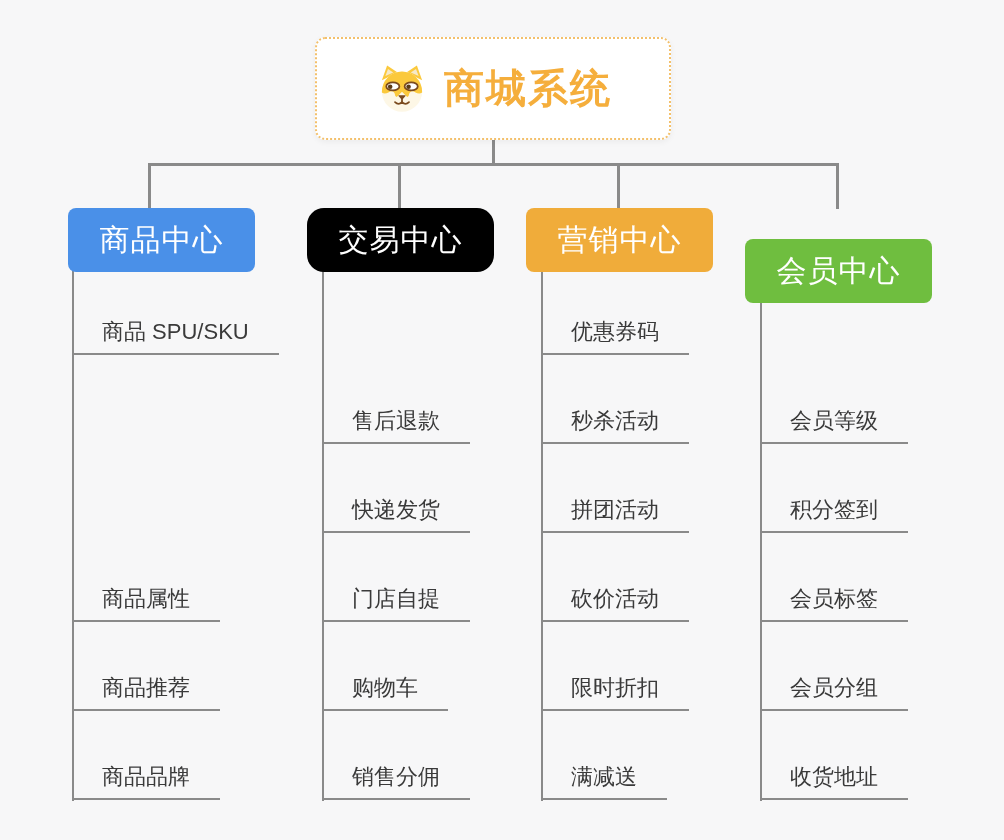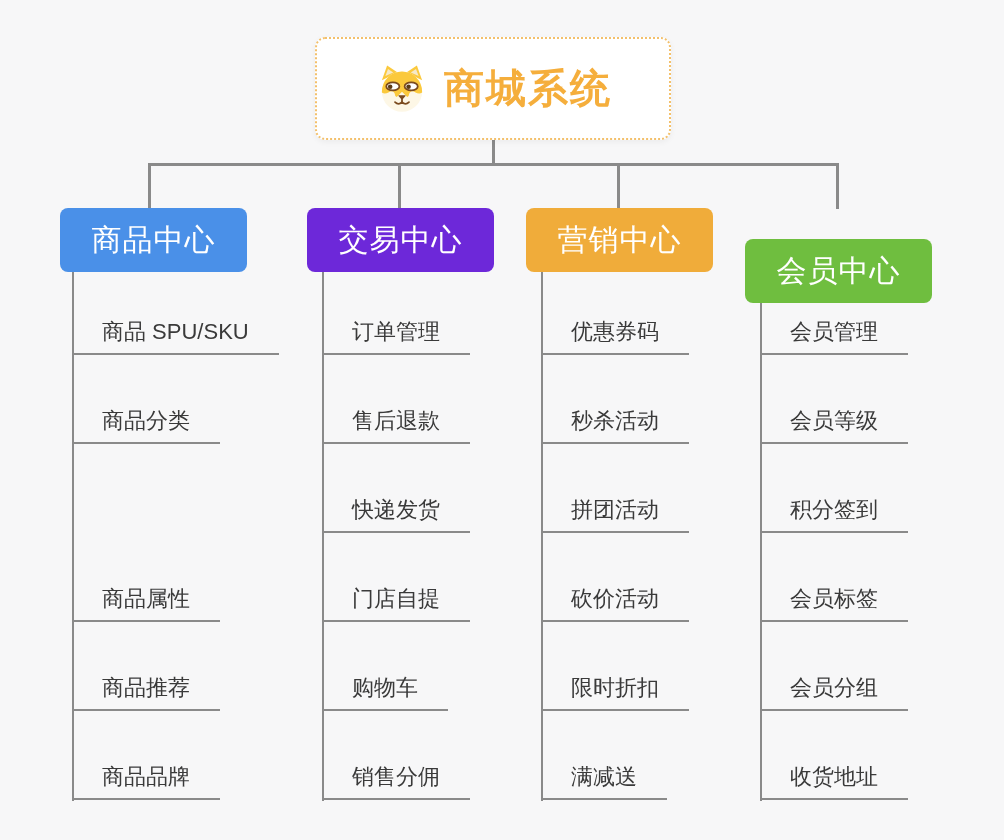--- a/index.html
+++ b/index.html
@@ -41,21 +41,21 @@
 
   
   .branch{
     position:absolute;top:208px;width:187px;height:64px;
     border-radius:8px;
     color:#ffffff;font-size:30px;font-weight:500;
     display:flex;align-items:center;justify-content:center;
     letter-spacing:1px;white-space:nowrap;
     z-index:2;
   }
-  .b0{left:60px;background:#4a90e8;}
+  .b0{left:68px;background:#4a90e8;}
   .b1{left:307px;background:#e7584f;}
   .b2{left:526px;background:#f0ac3a;}
   .b3{left:745px;background:#6fbe3f;}
 
   
   .leaf{
     position:absolute;
     font-size:22px;line-height:30px;
     color:#3a3a3a;
     padding:0 30px 6px 30px;
@@ -101,44 +101,41 @@
 
       <path d="M28.5,37 h7 q1,0 0.5,1 l-3,3.4 q-1,1 -2,0 l-3,-3.4 q-0.5,-1 0.5,-1 z" fill="#7a4a1e"></path>
 
       <path d="M24,45 q4,4 8,0 q4,4 8,0" fill="none" stroke="#7a4a1e" stroke-width="2" stroke-linecap="round"></path>
       <path d="M32,41.5 l0,3.5" fill="none" stroke="#7a4a1e" stroke-width="2" stroke-linecap="round"></path>
     </svg>
     <span class="root-title">商城系统</span>
   </div>
 
   <div class="branch b0" style="background: rgb(74, 144, 232);">商品中心</div>
-  <div class="branch b1" style="background: #6d28d9;">交易中心</div>
+  <div class="branch b1" style="background: #000000; border-radius: 17px;">交易中心</div>
   <div class="branch b2" style="background: rgb(240, 172, 58);">营销中心</div>
   <div class="branch b3" style="background: rgb(111, 190, 63); margin-top: 31px;">会员中心</div>
 
   <div class="leaf c0 r0">商品 SPU/SKU</div>
-  <div class="leaf c0 r1">商品分类</div>
   <div class="leaf c0 r4">商品推荐</div>
   <div class="leaf c0 r3">商品属性</div>
   <div class="leaf c0 r5">商品品牌</div>
 
-  <div class="leaf c1 r0">订单管理</div>
   <div class="leaf c1 r1">售后退款</div>
   <div class="leaf c1 r2">快递发货</div>
   <div class="leaf c1 r3">门店自提</div>
   <div class="leaf c1 r4">购物车</div>
   <div class="leaf c1 r5">销售分佣</div>
 
   <div class="leaf c2 r0">优惠券码</div>
   <div class="leaf c2 r1">秒杀活动</div>
   <div class="leaf c2 r2">拼团活动</div>
   <div class="leaf c2 r3">砍价活动</div>
   <div class="leaf c2 r4">限时折扣</div>
   <div class="leaf c2 r5">满减送</div>
 
-  <div class="leaf c3 r0">会员管理</div>
   <div class="leaf c3 r1">会员等级</div>
   <div class="leaf c3 r2">积分签到</div>
   <div class="leaf c3 r3">会员标签</div>
   <div class="leaf c3 r4">会员分组</div>
   <div class="leaf c3 r5">收货地址</div>
 
 </div>
 
 </body></html>

